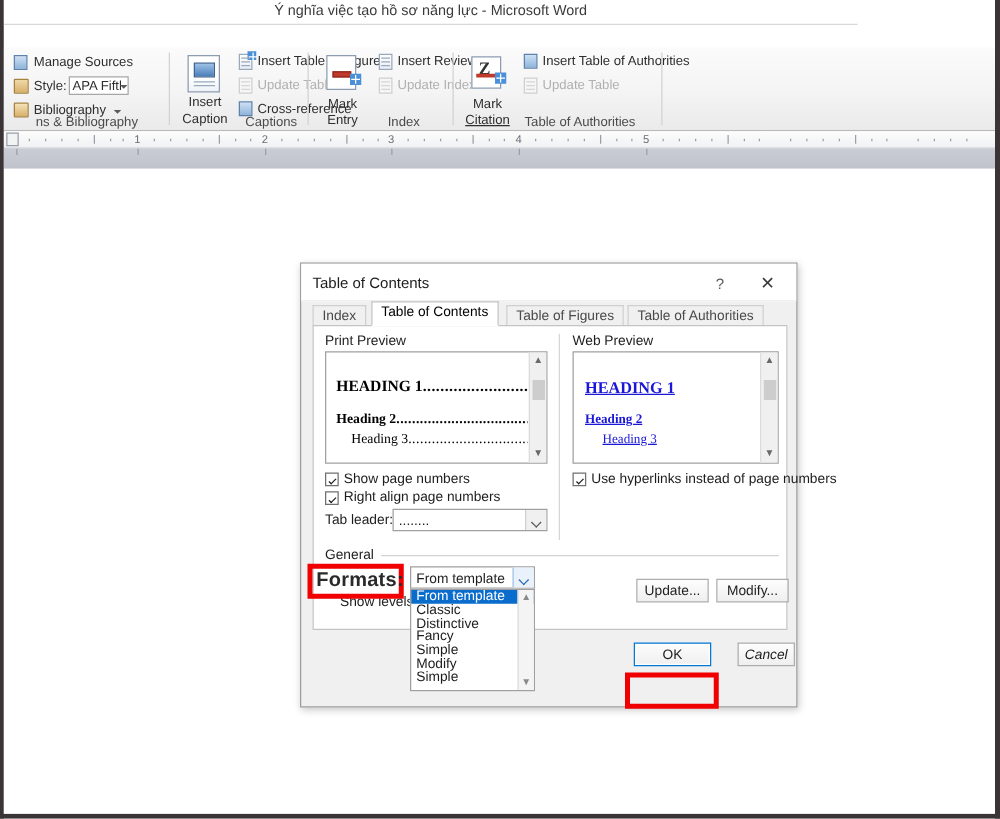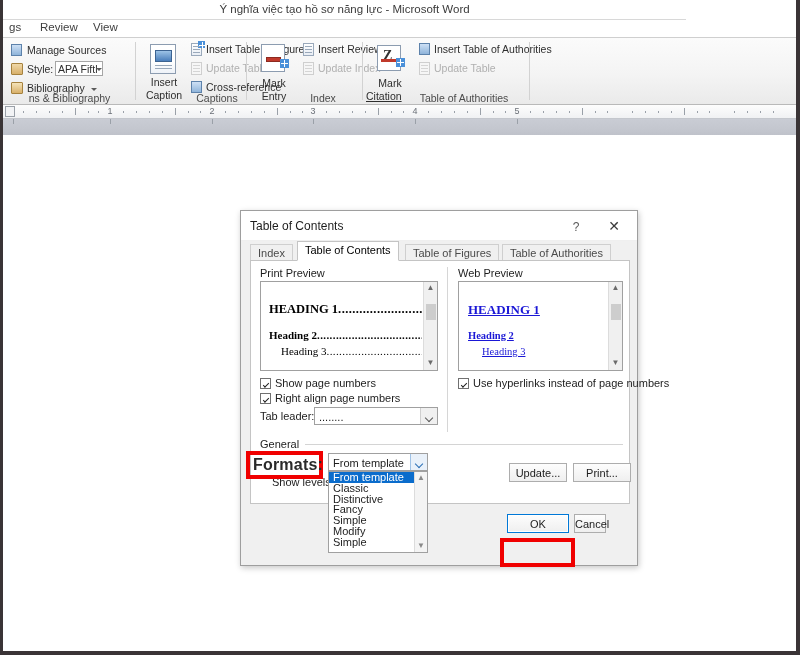--- a/index.html
+++ b/index.html
@@ -454,25 +454,20 @@
 </style>
 </head>
 <body>
 
 <div id="screen">
 
   <div class="titlebar">
     <div class="title-text">Ý nghĩa việc tạo hồ sơ năng lực  -  Microsoft Word</div>
   </div>
 
-  <div class="tabbar">
-    <div class="tab" style="left:6px;">gs</div>
-    <div class="tab" style="left:37px;">Review</div>
-    <div class="tab" style="left:90px;">View</div>
-  </div>
 
   <div class="ribbon">
 
     <div class="rgroup" style="left:0; width:133px;">
       <span class="ico ico-blue" style="left:8px; top:6px;"></span>
       <div class="ritem" style="left:24px; top:5px;">Manage Sources</div>
 
       <span class="ico ico-book" style="left:8px; top:25px;"></span>
       <div class="ritem" style="left:24px; top:24px;">Style:</div>
       <div class="stylebox" style="left:52px; top:23px;">
@@ -530,21 +525,21 @@
       <div class="sep"></div>
     </div>
 
     <div class="rgroup" style="left:361px; width:166px;">
       <span class="ico ico-cite" style="left:13px; top:7px;">
         <span class="z">Z</span>
         <span class="rb"></span>
         <span class="ico-plus" style="left:18px; top:12px;"></span>
       </span>
       <div class="ritem" style="left:2px; top:38px; text-align:center; width:48px;">Mark</div>
-      <div class="ritem" style="left:2px; top:51px; text-align:left; width:48px;text-decoration:underline;">Citation</div>
+      <div class="ritem" style="left:2px; top:51px; text-align:center; width:48px;text-decoration:underline;">Citation</div>
 
       <span class="ico ico-blue" style="left:55px; top:5px;"></span>
       <div class="ritem" style="left:70px; top:4px;">Insert Table of Authorities</div>
 
       <span class="ico ico-doc dimmed" style="left:55px; top:24px;"></span>
       <div class="ritem dim" style="left:70px; top:23px;">Update Table</div>
 
       <div class="grp-label" style="left:35px; width:130px;">Table of Authorities</div>
       <div class="sep"></div>
     </div>
@@ -720,25 +715,25 @@
         <div class="dl-item">Simple</div>
         <div class="dl-item">Modify</div>
         <div class="dl-item">Simple</div>
         <div class="dl-scroll">
           <div class="a-up">▲</div>
           <div class="a-dn">▼</div>
         </div>
       </div>
 
       <div class="btn-std" style="left:258px; top:202px; width:58px; height:19px; line-height:18px;">Update...</div>
-      <div class="btn-std" style="left:322px; top:202px; width:58px; height:19px; line-height:18px;">Print...</div>
+      <div class="btn-std" style="left:322px; top:202px; width:58px; height:19px; line-height:18px;">Modify...</div>
     </div>
 
     <div class="btn-std primary" style="left:266px; top:303px; width:62px; height:19px; line-height:18px;">OK</div>
-    <div class="btn-std" style="left:333px; top:303px; width:32px; height:19px; line-height:18px;">Cancel</div>
+    <div class="btn-std" style="left:349px; top:303px; width:46px; height:19px; line-height:18px;font-style:italic;">Cancel</div>
   </div>
 
   <div class="red-box" style="left:243px; top:451px; width:77px; height:28px;"></div>
   <div class="formats-big" style="left:250px; top:456px;">Formats:</div>
 
   <div class="red-box" style="left:497px; top:538px; width:75px; height:29px;"></div>
 
 </div>
 
 </body></html>

